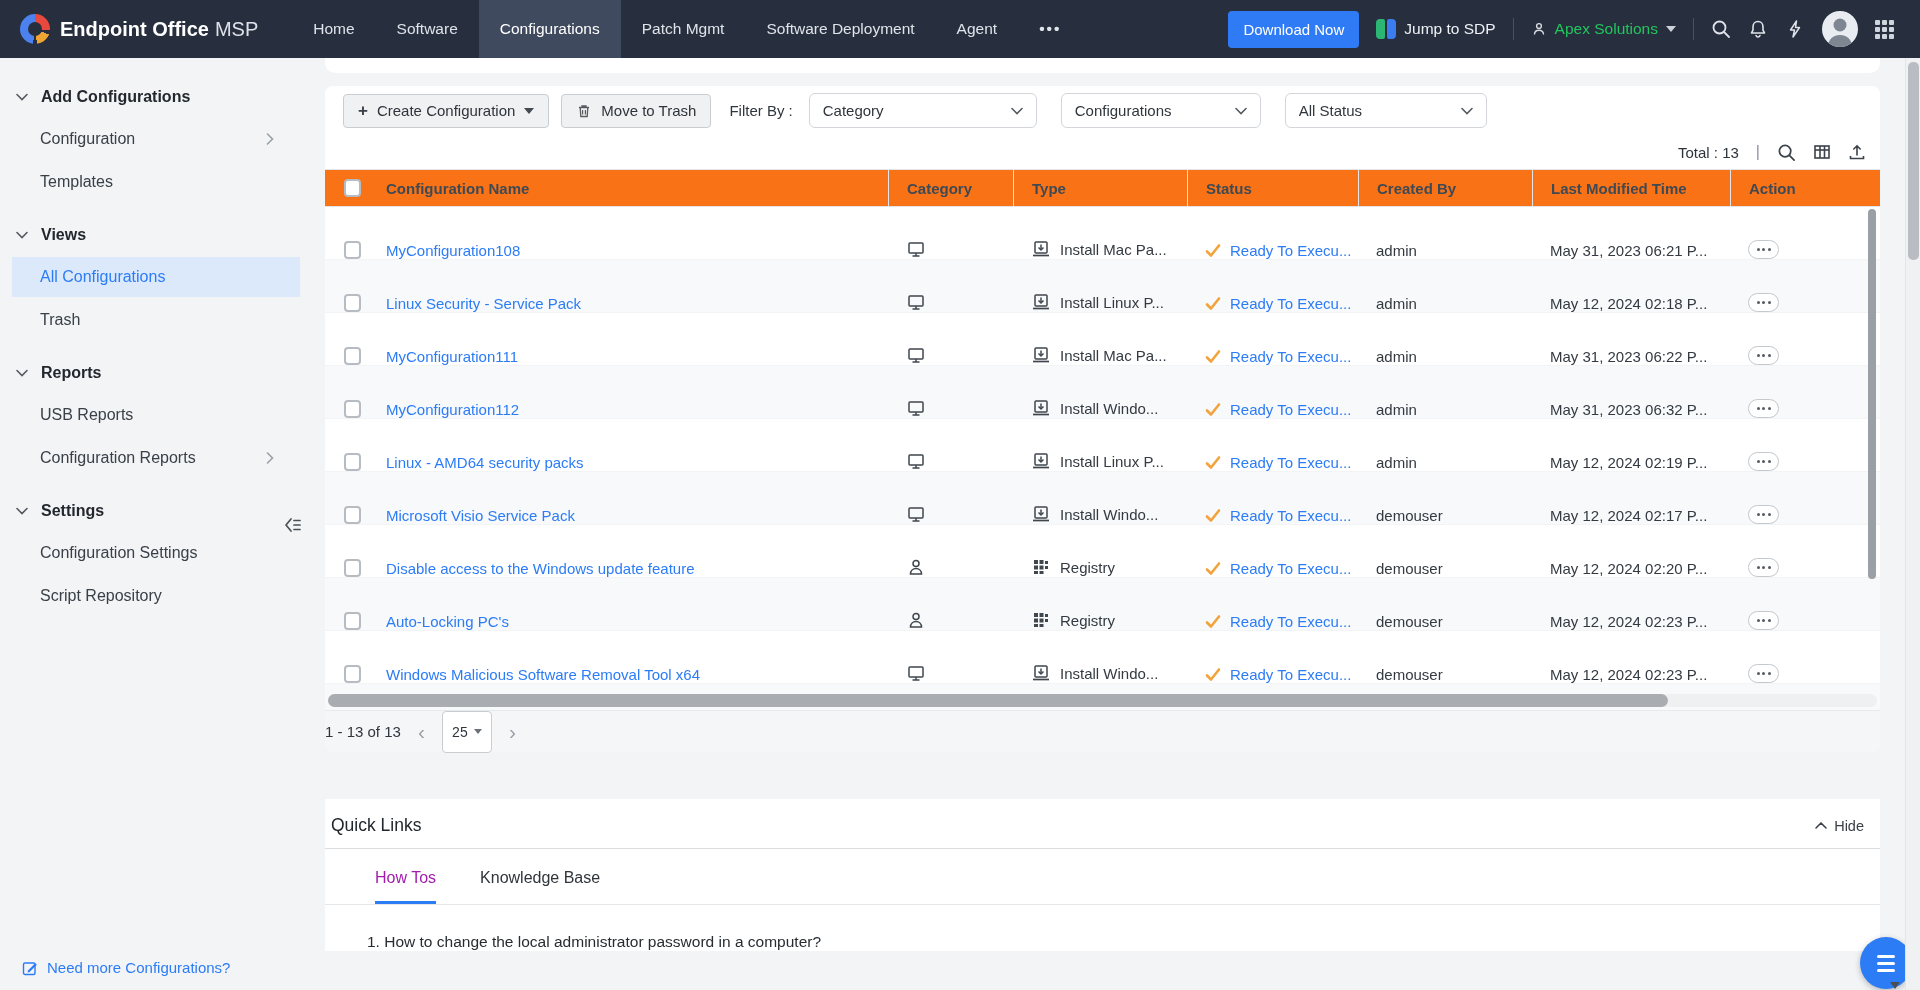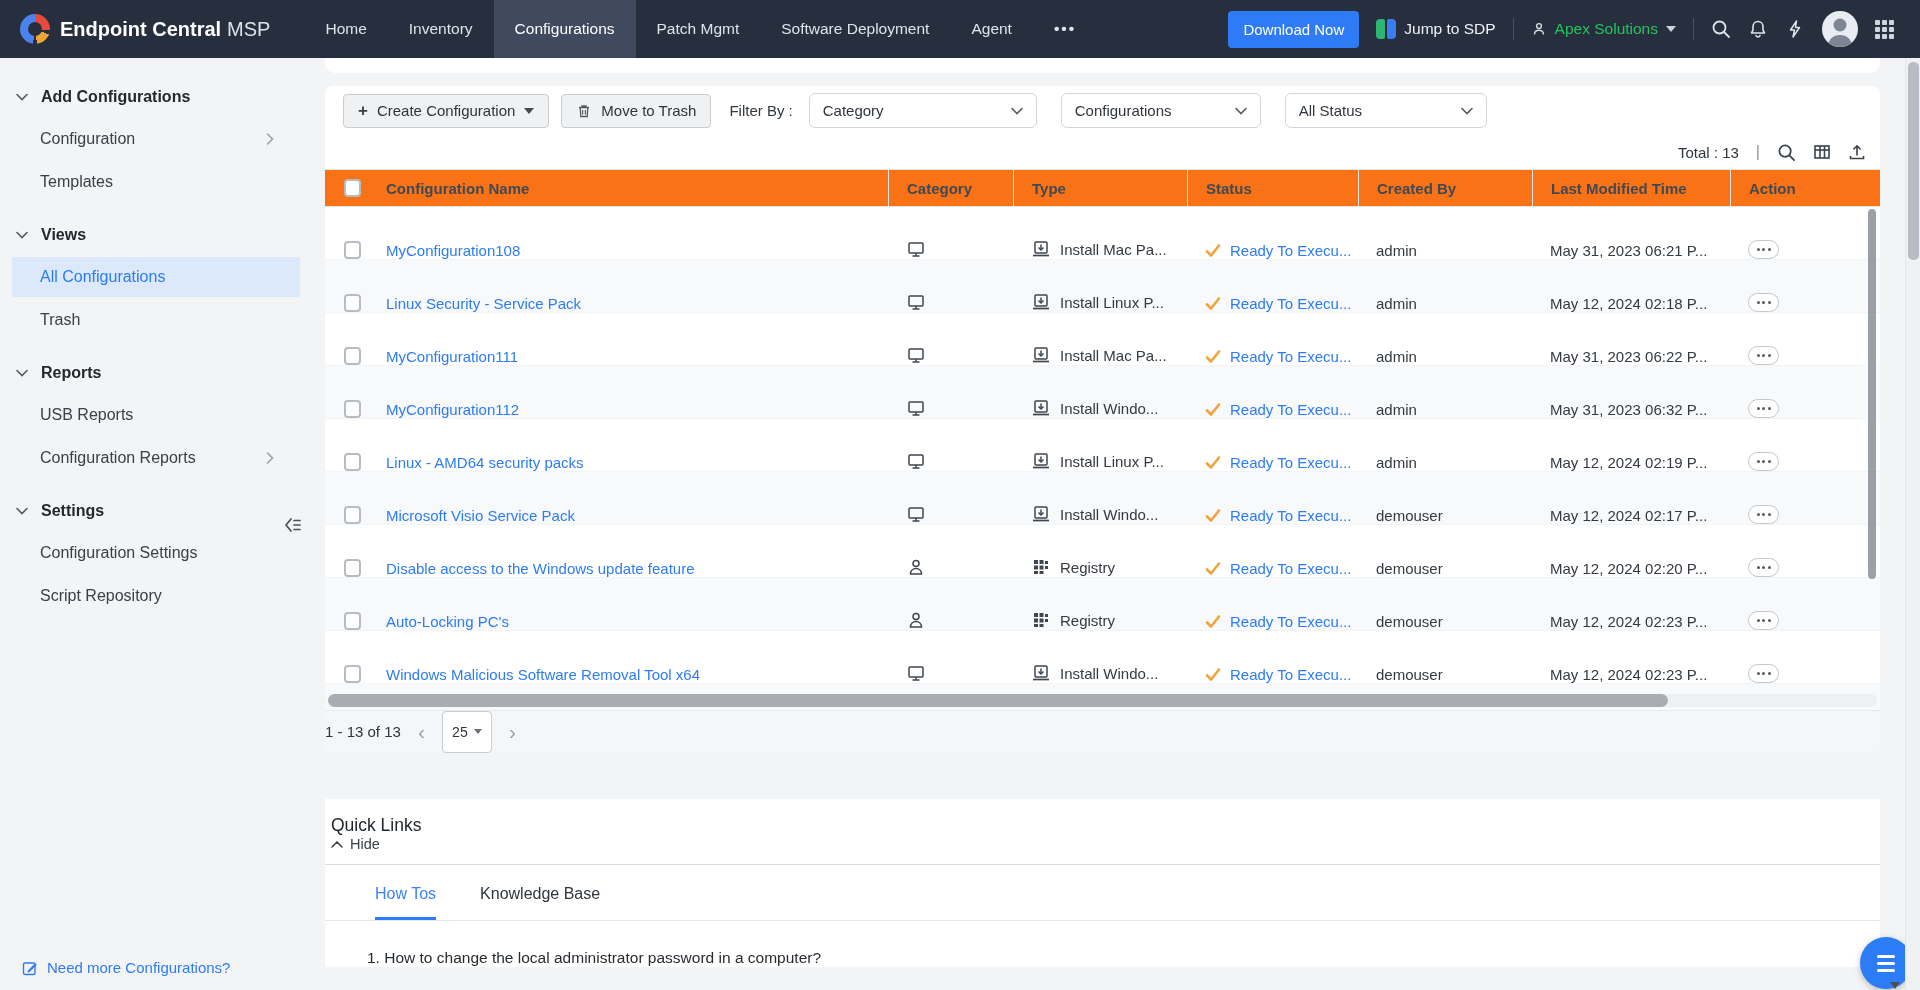--- a/index.html
+++ b/index.html
@@ -88,26 +88,26 @@
   .h-thumb { width:1340px; height:13px; border-radius:7px; background:#a9adb2; cursor:pointer; }
   .inner-vscroll { position:absolute; right:4px; top:2px; width:8px; height:370px; border-radius:4px; background:#9aa0a6; cursor:pointer; }
 
   .pagination { height:42px; background:#f5f6f8; border-top:1px solid #e7eaed; border-radius:0 0 8px 8px; display:flex; align-items:center; justify-content:flex-start; gap:17px; padding-right:100px; font-size:15px; color:#30363d; }
   .pg-chev { font-size:21px; color:#99a0a7; cursor:pointer; line-height:1; }
   .pg-select { width:50px; height:42px; background:#fff; border:1px solid #c9cdd2; border-radius:4px; display:flex; align-items:center; justify-content:center; gap:6px; font-size:14px; cursor:pointer; }
   .pg-select .caret-dn { border-left-width:4px; border-right-width:4px; border-top-width:5px; border-top-color:#6b7177; }
 
   
   .quick-links { margin-top:47px; background:#fff; }
-  .ql-head { display:flex; justify-content:space-between; padding:16px 16px 12px 6px; border-bottom:1px solid #dadde0;flex-direction:column; }
+  .ql-head { display:flex; align-items:center; justify-content:space-between; padding:16px 16px 12px 6px; border-bottom:1px solid #dadde0; }
   .ql-title { font-size:17.5px; color:#22272c; }
   .ql-hide { display:flex; align-items:center; gap:7px; font-size:14.5px; color:#3a4047; cursor:pointer; }
   .ql-tabs { display:flex; gap:44px; padding:20px 0 0 50px; border-bottom:1px solid #e4e7ea; }
   .ql-tab { font-size:16px; padding-bottom:14px; color:#2f353b; cursor:pointer; border-bottom:3px solid transparent; }
-  .ql-tab.active { color:#3b82f6; border-bottom-color:#2c7cf6; }
+  .ql-tab.active { color:#a21caf; border-bottom-color:#2c7cf6; }
   .ql-content { padding:28px 0 0 42px; font-size:15.5px; color:#272c31; }
 
   
   .chat-fab { position:absolute; left:1860px; top:937px; width:52px; height:52px; border-radius:50%; background:#2c7cf6; display:flex; flex-direction:column; align-items:center; justify-content:center; gap:4px; cursor:pointer; box-shadow:0 2px 6px rgba(0,0,0,.25); }
   .chat-fab i { width:18px; height:3px; border-radius:2px; background:#fff; }
   .corner-caret { position:absolute; right:20px; bottom:1px; width:0; height:0; border-left:5px solid transparent; border-right:5px solid transparent; border-top:7px solid #4a4f55; }
   .page-scroll { position:absolute; right:0; top:58px; bottom:0; width:15px; background:#f0f1f3; border-left:1px solid #e3e5e7; }
   .page-thumb { position:absolute; top:4px; left:2px; width:11px; height:198px; border-radius:5px; background:#b9bdc3; cursor:pointer; }
 </style>
 </head>
@@ -197,25 +197,25 @@
       </symbol>
     <symbol id="i-caret-up" viewBox="0 0 12 7">
         <path d="M1 6 L6 1 L11 6" fill="none" stroke="#3a4047" stroke-width="1.5" stroke-linecap="round"></path>
       </symbol>
   </defs>
 </svg>
 
 <header class="navbar">
   <div class="logo"></div>
   <div class="brand">
-    <span>Endpoint Central</span><span class="suffix">MSP</span>
+    <span>Endpoint Office</span><span class="suffix">MSP</span>
   </div>
   <nav class="nav-menu">
     <div class="nav-item">Home</div>
-    <div class="nav-item">Inventory</div>
+    <div class="nav-item">Software</div>
     <div class="nav-item active">Configurations</div>
     <div class="nav-item">Patch Mgmt</div>
     <div class="nav-item">Software Deployment</div>
     <div class="nav-item">Agent</div>
     <div class="nav-item" style="letter-spacing:2px; font-weight:700;">•••</div>
   </nav>
   <div class="nav-right">
     <button class="btn-download">Download Now</button>
     <div class="sdp-link">
       <span class="sdp-badge">

